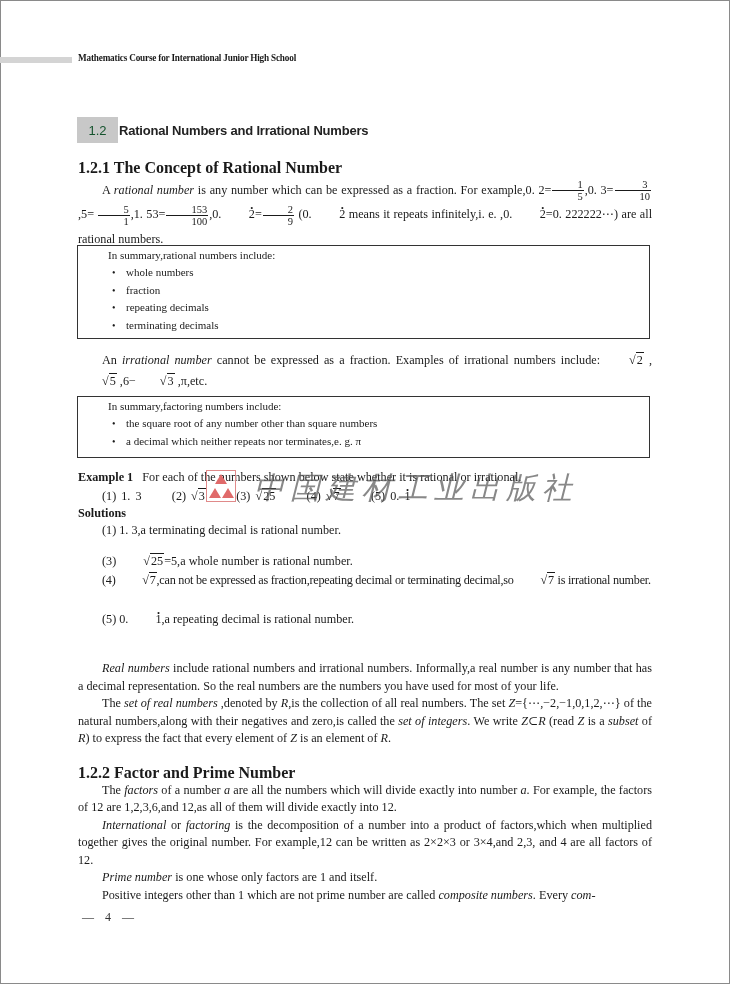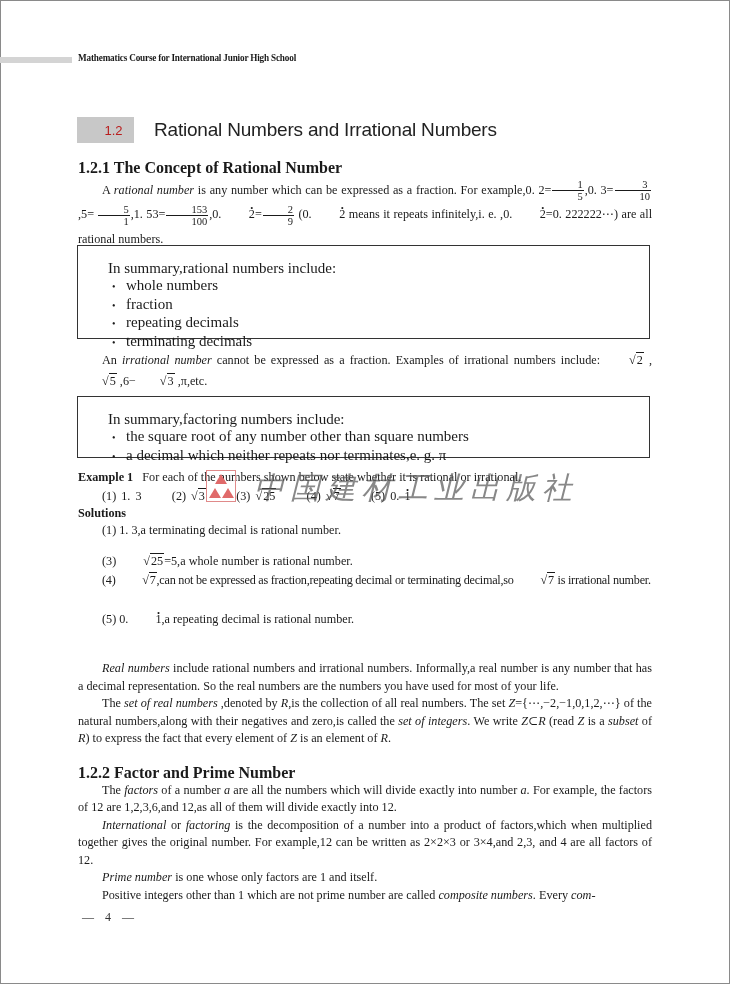--- a/index.html
+++ b/index.html
@@ -4,38 +4,38 @@
 <style>
   html, body { margin: 0; padding: 0; background: #ffffff; }
   body { width: 730px; height: 984px; position: relative; overflow: hidden;
          font-family: "Liberation Serif", "DejaVu Serif", serif; color: #1a1a1a; }
   .page-frame { position: absolute; left: 0; top: 0; width: 728px; height: 982px;
                 border: 1px solid #8a8a8a; border-width: 1px 2px 2px 1px; box-sizing: content-box; }
   .header-bar { position: absolute; left: 0; top: 57px; width: 72px; height: 6px; background: #d4d4d4; }
   .running-head { position: absolute; left: 78px; top: 52px; font-size: 10px; font-weight: bold;
                   letter-spacing: -0.2px; transform: scaleX(0.92); transform-origin: left; }
   .section-head { position: absolute; left: 77px; top: 117px; height: 26px; display: flex; align-items: center; }
-  .section-num { width: 41px; height: 26px; background: #c8c8c8; color: #b91c1c;
+  .section-num { width: 41px; height: 26px; background: #c8c8c8; color: #14532d;
                  font-family: "Liberation Sans", sans-serif; font-size: 13px; display: flex;
-                 align-items: center; justify-content: center; padding-left: 16px; }
-  .section-title { margin-left: 20px; font-family: "Liberation Sans", sans-serif; font-size: 19px;
-                   font-weight: normal; color: #222; letter-spacing: -0.2px; }
+                 align-items: center; justify-content: center; }
+  .section-title { margin-left: 1px; font-family: "Liberation Sans", sans-serif; font-size: 13px;
+                   font-weight: bold; color: #222; letter-spacing: -0.2px; }
   .content { position: absolute; left: 78px; width: 574px; font-size: 12.2px; line-height: 17.5px; }
   .subhead { font-weight: bold; font-size: 16px; }
   .p { margin: 0; text-align: justify; }
   .indent { text-indent: 24px; }
   .frac { display: inline-block; vertical-align: middle; text-align: center; font-size: 10.5px; line-height: 11px; margin: 0 1px; }
   .frac .num { display: block; border-bottom: 1px solid #1a1a1a; padding: 0 1px; }
   .frac .den { display: block; padding: 0 1px; }
   .dot { position: relative; display: inline-block; }
   .dot::before { content: "."; position: absolute; left: 50%; top: -9px; transform: translateX(-50%); font-weight: bold; }
   .sqrt { display: inline-block; }
   .sqrt .rad { border-top: 1px solid #1a1a1a; padding: 0 1px; }
   .box { position: absolute; left: 77px; width: 573px; border: 1.5px solid #333; box-sizing: border-box;
-         padding: 14px 0 2px 30px; font-size: 15px; line-height: 17.4px; }
+         padding: 1px 0 2px 30px; font-size: 11px; line-height: 17.4px; }
   .box ul { margin: 0; padding: 0 0 0 4px; list-style: none; }
   .box li::before { content: "•"; display: inline-block; width: 14px; font-size: 10px; }
   .ex-label { font-weight: bold; }
   .watermark { position: absolute; left: 206px; top: 470px; pointer-events: none; }
   .stamp { position: absolute; left: 0; top: 0; width: 30px; height: 32px; border: 1px solid #e08a8a; box-sizing: border-box; }
   .tri { position: absolute; width: 0; height: 0; border-left: 6px solid transparent; border-right: 6px solid transparent; border-bottom: 10px solid #e06a6a; }
   .wm-text { position: absolute; left: 48px; top: -2px; font-family: "DejaVu Serif", serif; font-size: 30px; color: rgba(90,90,90,0.72); letter-spacing: 6px; white-space: nowrap; font-style: italic; }
   .page-num { position: absolute; left: 82px; top: 910px; font-size: 12px; color: #333; letter-spacing: 4px; }
   i { font-style: italic; }
 </style>

